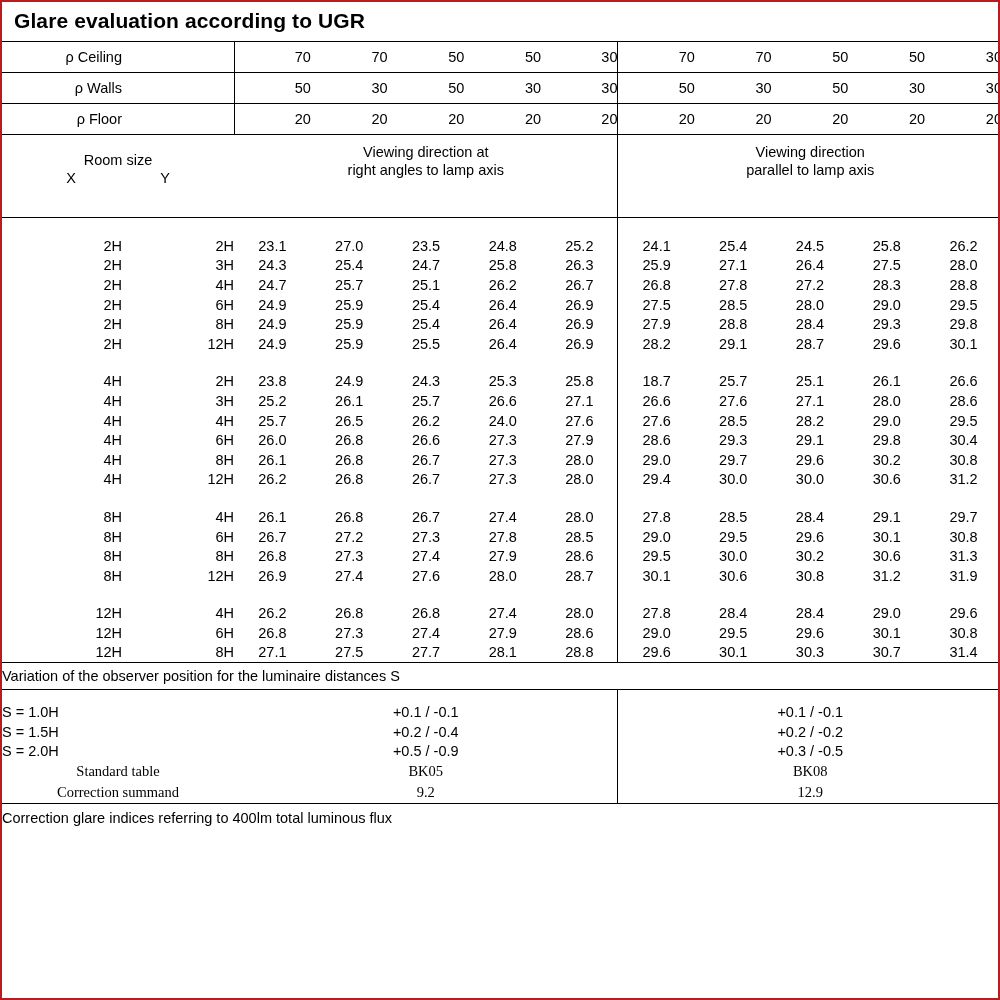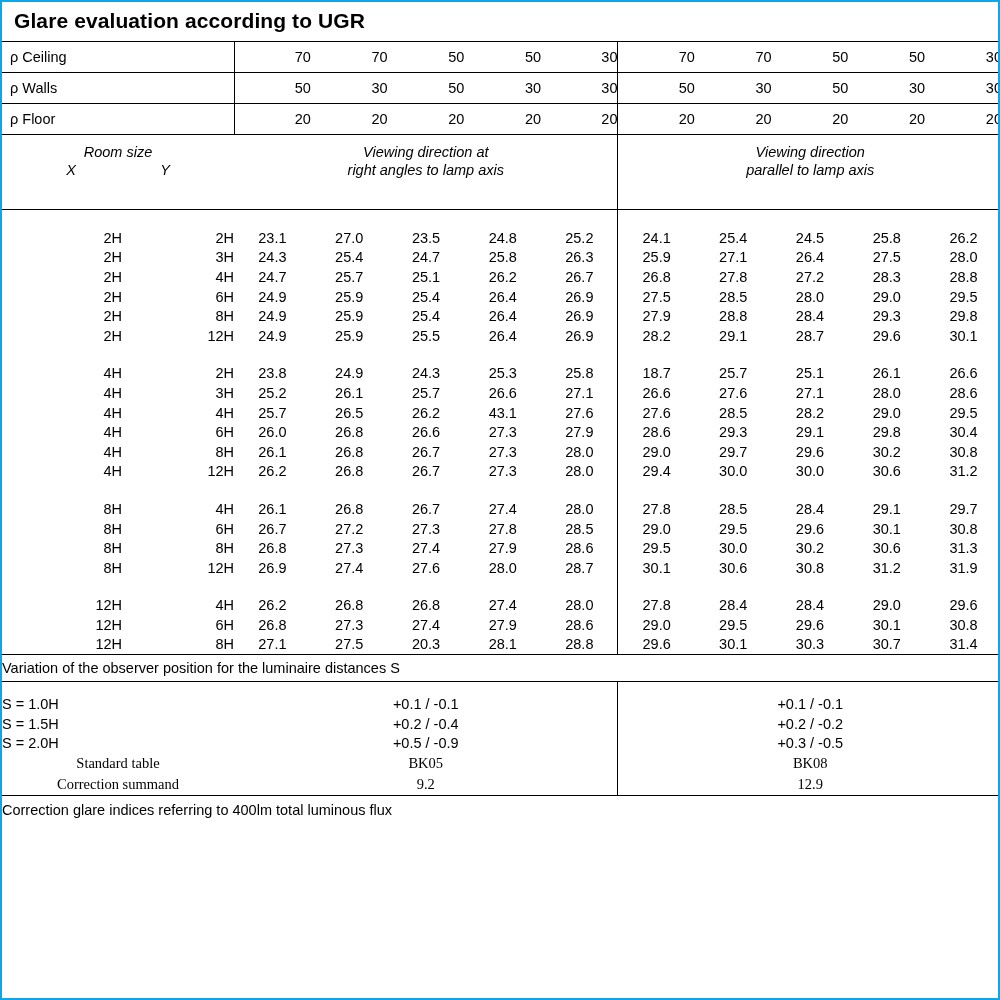--- a/index.html
+++ b/index.html
@@ -9,21 +9,21 @@
   }
   body {
     font-family: "Liberation Sans", sans-serif;
     color: #000000;
   }
   #page {
     width: 1000px;
     height: 1000px;
     position: relative;
     box-sizing: border-box;
-    border: 2px solid #0ea5e9;
+    border: 2px solid #b91c1c;
     background: #ffffff;
     overflow: hidden;
   }
   .title-row {
     padding: 7px 12px 8px 12px;
     border-bottom: 1px solid #000000;
   }
   .title {
     font-size: 21px;
     font-weight: bold;
@@ -43,43 +43,41 @@
   col.c-lab1 { width: 120px; }
   col.c-lab2 { width: 112px; }
   col.c-num  { width: 76.8px; }
 
   .reflrow td {
     height: 30px;
     text-align: right;
     border-bottom: 1px solid #000000;
   }
   .reflrow td.lab {
-    text-align: left;
+    text-align: right;
     padding-left: 8px;
     margin-left: 28px;
   }
   .reflrow td.lab2 { border-right: 1px solid #000000; }
   .divcol { border-right: 1px solid #000000; }
 
   .hdr2 td {
     height: 66px;
     text-align: center;
     border-bottom: 1px solid #000000;
     line-height: 1.25;
     font-size: 14.5px;
   }
   .hdr2 td.roomsize {
     vertical-align: top;
-    padding-top: 8px;
-    font-style: italic;
+    padding-top: 16px;
   }
   .hdr2 td.vdir {
     vertical-align: top;
     padding-top: 8px;
-    font-style: italic;
   }
 
   .datarow td {
     height: 19.6px;
     text-align: center;
   }
   .datarow td.lab, .datarow td.lab2 {
     text-align: right;
   }
   .spacer td {
@@ -345,21 +343,21 @@
         <td>27.1</td>
         <td>28.0</td>
         <td>28.6</td>
       </tr>
       <tr class="datarow">
         <td class="lab">4H</td>
         <td class="lab2">4H</td>
         <td>25.7</td>
         <td>26.5</td>
         <td>26.2</td>
-        <td>43.1</td>
+        <td>24.0</td>
         <td class="divcol">27.6</td>
         <td>27.6</td>
         <td>28.5</td>
         <td>28.2</td>
         <td>29.0</td>
         <td>29.5</td>
       </tr>
       <tr class="datarow">
         <td class="lab">4H</td>
         <td class="lab2">6H</td>
@@ -516,21 +514,21 @@
         <td>29.5</td>
         <td>29.6</td>
         <td>30.1</td>
         <td>30.8</td>
       </tr>
       <tr class="datarow lastdata">
         <td class="lab">12H</td>
         <td class="lab2">8H</td>
         <td>27.1</td>
         <td>27.5</td>
-        <td>20.3</td>
+        <td>27.7</td>
         <td>28.1</td>
         <td class="divcol">28.8</td>
         <td>29.6</td>
         <td>30.1</td>
         <td>30.3</td>
         <td>30.7</td>
         <td>31.4</td>
       </tr>
 
       <tr class="noteband">

